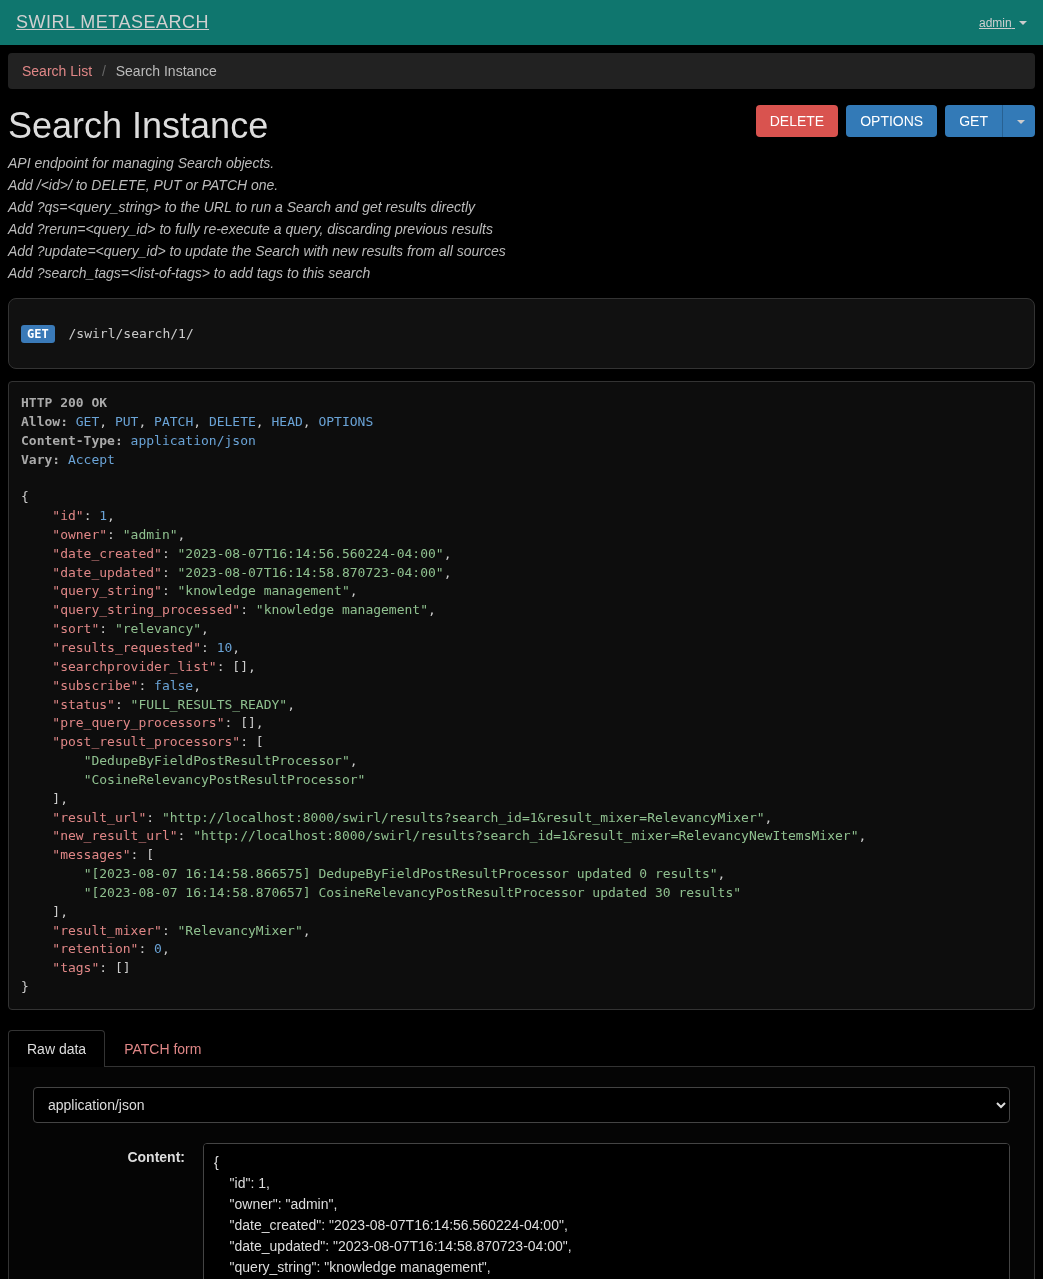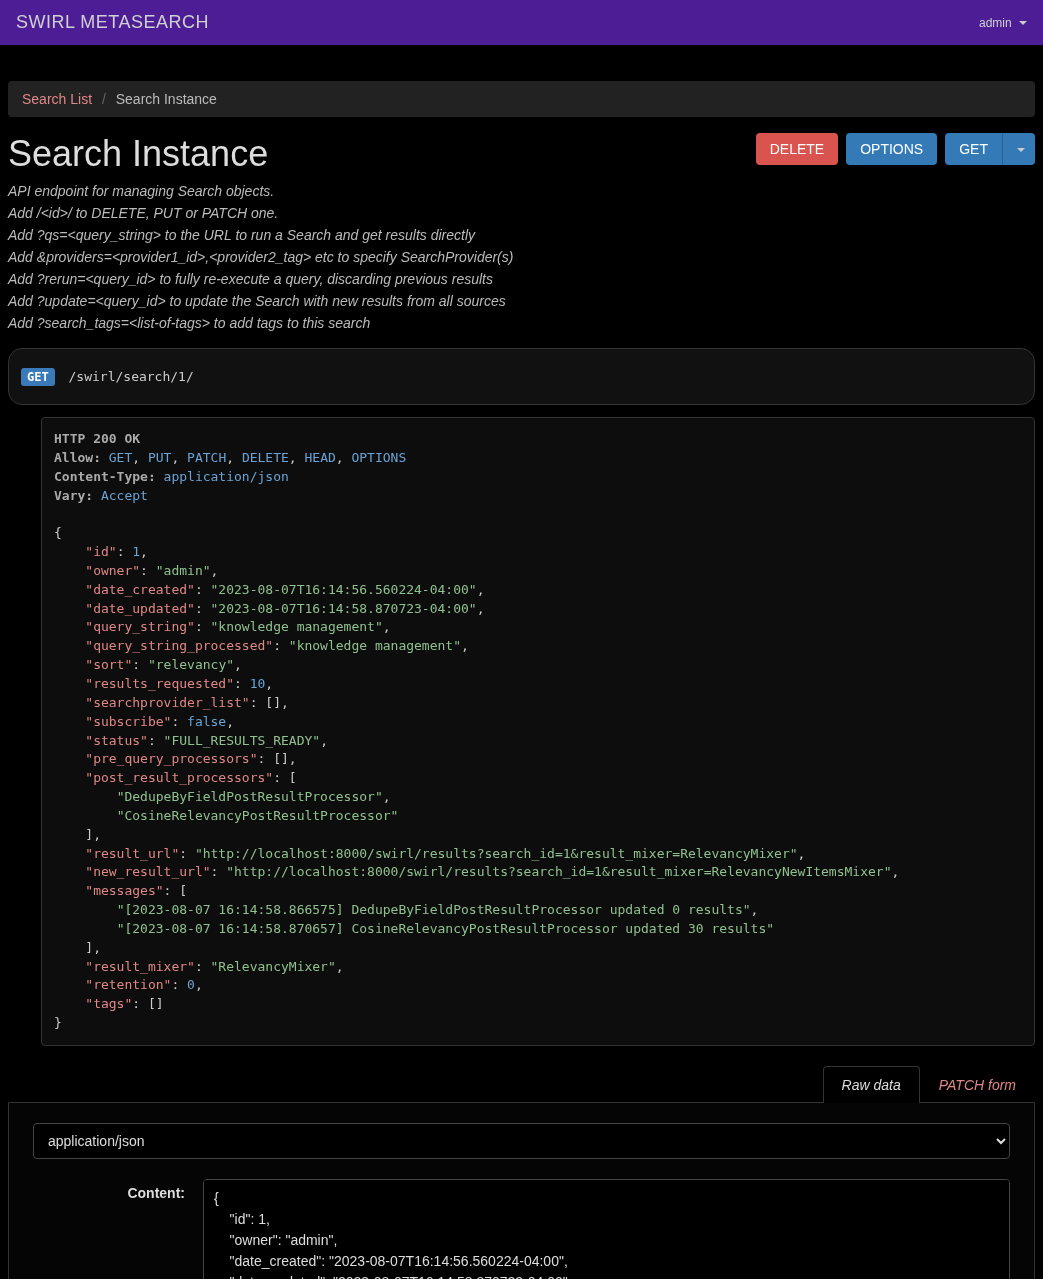--- a/index.html
+++ b/index.html
@@ -4,57 +4,57 @@
 <style>
 * { margin: 0; padding: 0; box-sizing: border-box; }
 body {
   background: #000;
   color: #ccc;
   font-family: -apple-system, BlinkMacSystemFont, "Segoe UI", Helvetica, Arial, sans-serif;
   font-size: 14px;
   width: 1043px;
 }
 .navbar {
-  background: #4c1d95;
+  background: #0f766e;
   padding: 12px 16px;
   display: flex;
   justify-content: space-between;
   align-items: center;
+  text-decoration: underline;
 }
 .brand { color: #d0d0d0; font-size: 18px; font-weight: 500; letter-spacing: 0.5px; }
 .user-menu { color: #d0d0d0; font-size: 12px; cursor: pointer; }
 .caret { display:inline-block; margin-left:4px; width:0; height:0; border-left:4px solid transparent; border-right:4px solid transparent; border-top:4px solid #ccc; vertical-align: middle; }
 .content { padding: 8px; }
 .breadcrumb {
   background: #222;
   padding: 10px 14px;
   border-radius: 4px;
   margin-bottom: 16px;
   font-size: 14px;
-  margin-top: 28px;
 }
 .breadcrumb-link { color: #e08787; text-decoration: none; }
 .breadcrumb-sep { color: #666; margin: 0 6px; }
 .breadcrumb-current { color: #bbb; }
 .page-header { display: flex; justify-content: space-between; align-items: flex-start; margin-bottom: 6px; }
 h1 { font-size: 36px; font-weight: 300; color: #ddd; }
 .btn-group { display: flex; gap: 8px; }
 .btn { border: none; padding: 8px 14px; font-size: 14px; color: #fff; border-radius: 4px; cursor: pointer; }
 .btn-danger { background: #d9534f; }
 .btn-primary { background: #337ab7; }
 .btn-split { display: flex; gap: 0; }
 .btn-split .btn { border-radius: 4px 0 0 4px; }
 .btn-split .btn-caret { border-radius: 0 4px 4px 0; padding: 8px 10px; border-left: 1px solid rgba(0,0,0,0.2); }
 .description { color: #bbb; margin-bottom: 14px; line-height: 1.5; font-style: italic; }
 .description div { margin: 1px 0; }
 .request-info {
   background: #111;
   border: 1px solid #333;
-  border-radius: 14px;
-  padding: 20px 12px;
+  border-radius: 8px;
+  padding: 27px 12px;
   margin-bottom: 12px;
   font-family: ui-monospace, Menlo, Consolas, monospace;
   font-size: 13px;
 }
 .method-badge {
   background: #3a7ab8;
   color: #fff;
   padding: 2px 6px;
   border-radius: 3px;
   font-weight: bold;
@@ -65,31 +65,30 @@
   background: #0d0d0d;
   border: 1px solid #333;
   border-radius: 4px;
   padding: 12px;
   font-family: ui-monospace, Menlo, Consolas, monospace;
   font-size: 13px;
   line-height: 1.45;
   white-space: pre;
   overflow-x: auto;
   margin-bottom: 20px;
-  margin-left: 33px;
 }
 .hdr-key { color: #aaa; font-weight: bold; }
 .hdr-val { color: #6aa3d6; }
 .json-key { color: #e08787; }
 .json-str { color: #8fc08f; }
 .json-num { color: #6aa3d6; }
 .json-lit { color: #6aa3d6; }
 .json-punc { color: #ccc; }
 
-.tabs { display: flex; justify-content: flex-end; border-bottom: 0; font-style: italic; }
+.tabs { display: flex; border-bottom: 0; }
 .tab {
   padding: 10px 18px;
   color: #e08787;
   background: transparent;
   border: 1px solid transparent;
   border-bottom: none;
   cursor: pointer;
   border-radius: 4px 4px 0 0;
 }
 .tab.active { color: #ddd; background: #000; border-color: #333; position: relative; z-index: 2; }
@@ -147,21 +146,20 @@
         <button class="btn btn-primary">GET</button>
         <button class="btn btn-primary btn-caret"><span class="caret"></span></button>
       </div>
     </div>
   </div>
 
   <div class="description" id="description">
       <div>API endpoint for managing Search objects.</div>
       <div>Add /&lt;id&gt;/ to DELETE, PUT or PATCH one.</div>
       <div>Add ?qs=&lt;query_string&gt; to the URL to run a Search and get results directly</div>
-      <div>Add &amp;providers=&lt;provider1_id&gt;,&lt;provider2_tag&gt; etc to specify SearchProvider(s)</div>
       <div>Add ?rerun=&lt;query_id&gt; to fully re-execute a query, discarding previous results</div>
       <div>Add ?update=&lt;query_id&gt; to update the Search with new results from all sources</div>
       <div>Add ?search_tags=&lt;list-of-tags&gt; to add tags to this search</div>
     </div>
 
   <div class="request-info">
     <span class="method-badge">GET</span>
     <span class="request-path">/swirl/search/1/</span>
   </div>
 

